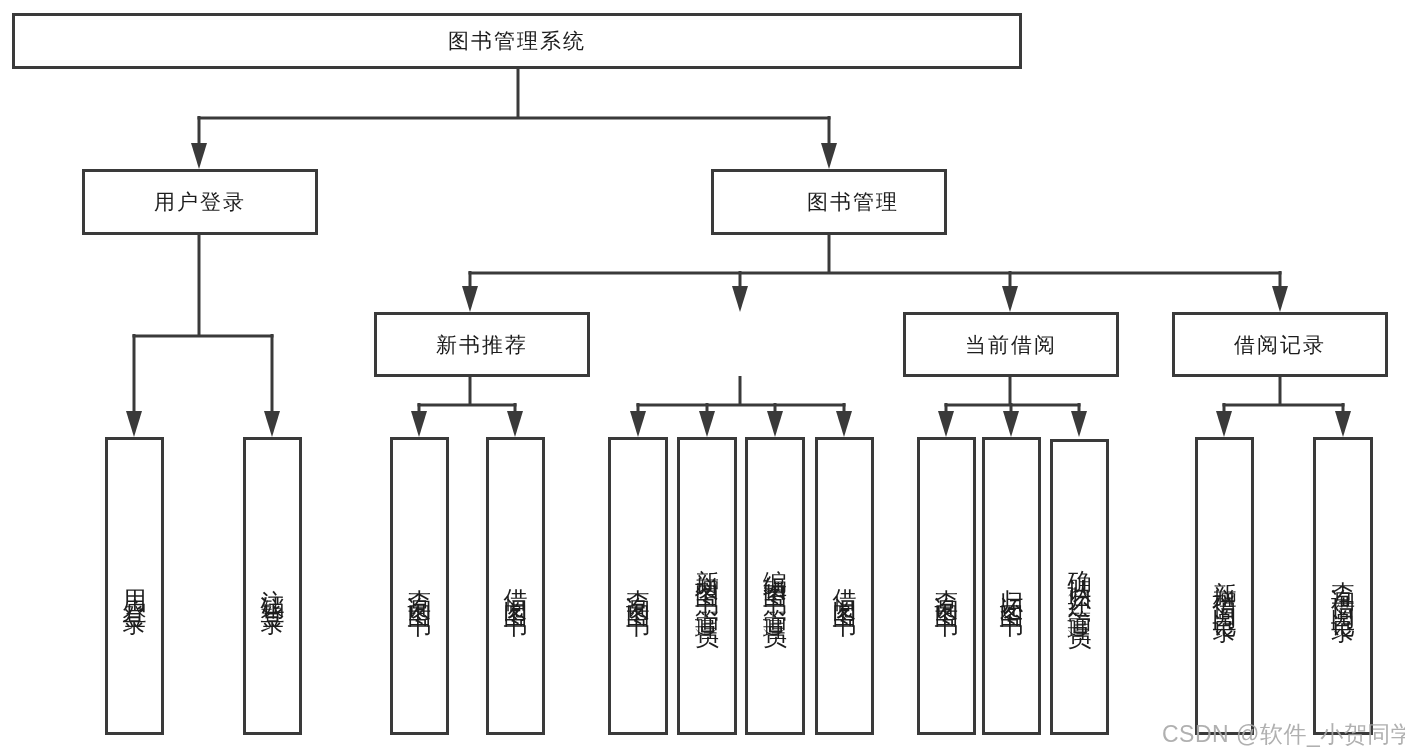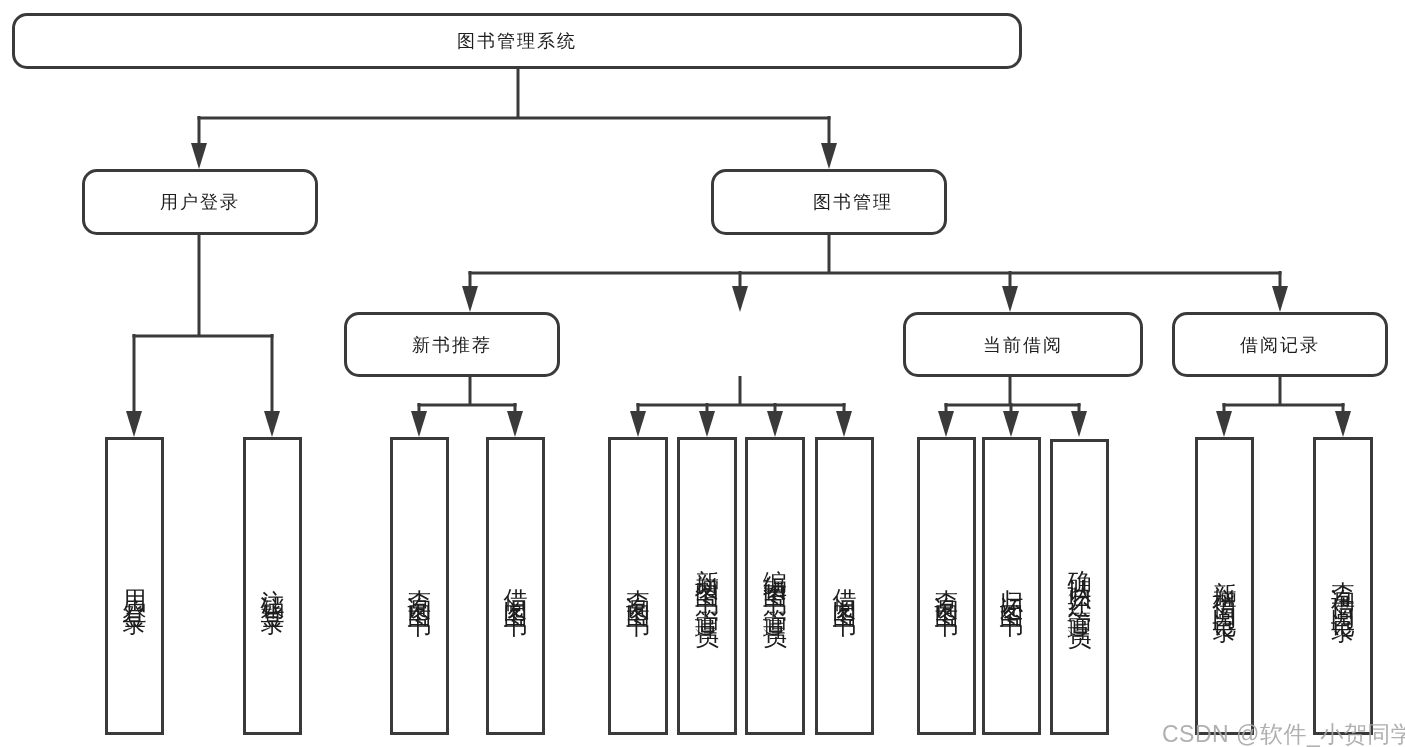--- a/index.html
+++ b/index.html
@@ -14,24 +14,23 @@
     position:absolute;
     box-sizing:border-box;
     border:3px solid #3a3a3a;
     background:#ffffff;
     display:flex;
     align-items:center;
     justify-content:center;
     color:#1d1d1d;
   }
   .h-node{
-    font-size:18px;
+    font-size:21px;
     letter-spacing:2px;
     white-space:nowrap;
-    border-radius:15px;
   }
   .leaf{
     writing-mode:vertical-rl;
     text-orientation:mixed;
     font-size:24px;
     letter-spacing:8px;
     line-height:1;
   }
   .connectors{
     position:absolute;
@@ -121,24 +120,24 @@
     <span>图书管理系统</span>
   </div>
 
   <div class="node h-node" style="left:82px;top:169px;width:236px;height:66px;">
     <span>用户登录</span>
   </div>
   <div class="node h-node" style="left:711px;top:169px;width:236px;height:66px;padding-left:48px;">
     <span>图书管理</span>
   </div>
 
-  <div class="node h-node" style="left:344px;top:312px;width:216px;height:65px;">
+  <div class="node h-node" style="left:374px;top:312px;width:216px;height:65px;">
     <span>新书推荐</span>
   </div>
-  <div class="node h-node" style="left:903px;top:312px;width:240px;height:65px;">
+  <div class="node h-node" style="left:903px;top:312px;width:216px;height:65px;">
     <span>当前借阅</span>
   </div>
   <div class="node h-node" style="left:1172px;top:312px;width:216px;height:65px;">
     <span>借阅记录</span>
   </div>
 
   <div class="node leaf" style="left:105px;top:437px;width:59px;height:298px;">
     <span>用户登录</span>
   </div>
   <div class="node leaf" style="left:243px;top:437px;width:59px;height:298px;">

